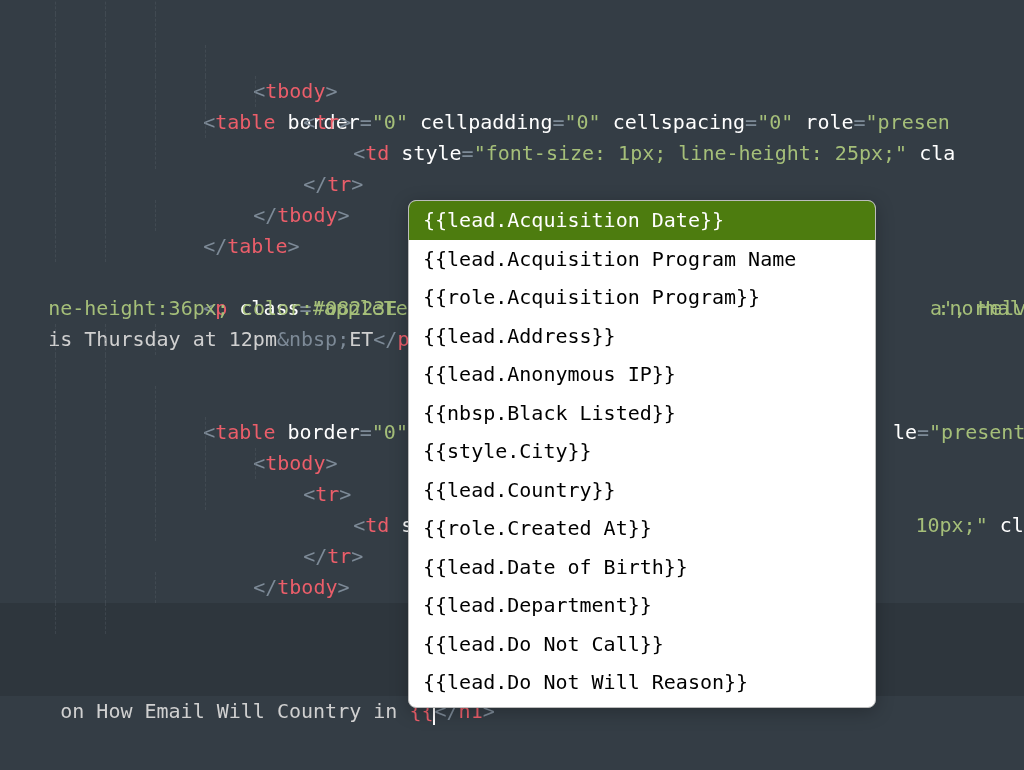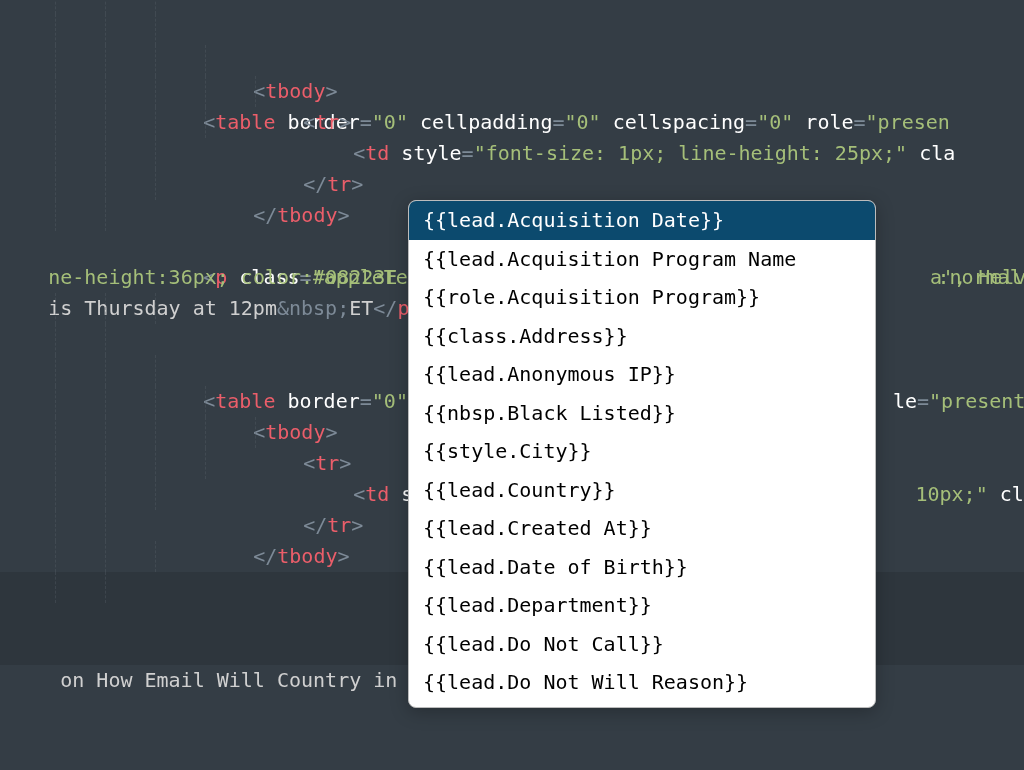--- a/index.html
+++ b/index.html
@@ -67,21 +67,21 @@
   }
   .popup-item {
     height: 38.5px;
     line-height: 38.5px;
     padding: 0 14px;
     white-space: nowrap;
     overflow: hidden;
     cursor: default;
   }
   .popup-item.selected {
-    background: #0c4a6e;
+    background: #4d7c0f;
     color: #fff;
   }
 </style>
 </head>
 <body>
 
 <div class="editor">
 
   <div class="line" style="margin-top:-17px">
     <span class="indent-guide" style="left:55px"></span>
@@ -108,20 +108,24 @@
   <div class="line">
     <span class="indent-guide" style="left:55px"></span><span class="indent-guide" style="left:105px"></span><span class="indent-guide" style="left:155px"></span><span class="indent-guide" style="left:205px"></span>
     <span style="padding-left:255px"></span><span class="punct">&lt;/</span><span class="tag">tr</span><span class="punct">&gt;</span>
   </div>
 
   <div class="line">
     <span class="indent-guide" style="left:55px"></span><span class="indent-guide" style="left:105px"></span><span class="indent-guide" style="left:155px"></span>
     <span style="padding-left:205px"></span><span class="punct">&lt;/</span><span class="tag">tbody</span><span class="punct">&gt;</span>
   </div>
 
+  <div class="line">
+    <span class="indent-guide" style="left:55px"></span><span class="indent-guide" style="left:105px"></span>
+    <span style="padding-left:155px"></span><span class="punct">&lt;/</span><span class="tag">table</span><span class="punct">&gt;</span>
+  </div>
 
   <div class="line"><span class="indent-guide" style="left:55px"></span><span class="indent-guide" style="left:105px"></span><span class="indent-guide" style="left:155px"></span></div>
 
   <div class="line">
     <span class="indent-guide" style="left:55px"></span><span class="indent-guide" style="left:105px"></span>
     <span style="padding-left:155px"></span><span class="punct">&lt;</span><span class="tag">p</span> <span class="attr">class</span><span class="punct">=</span><span class="str">"<span>appleTex</span></span><span style="display:inline-block;width:510px"></span><span class="str">a'</span><span class="str">, </span><span class="str">Helvet</span>
   </div>
 
   <div class="line">
     <span class="str"><span>ne-height:</span><span>36px</span><span>; color:</span><span>#08223E</span></span><span style="display:inline-block;width:540px"></span><span class="str">:normal; t</span>
@@ -182,23 +186,23 @@
   <div class="line cursor-line">
     <span class="text"> on How Email Will Country in </span><span class="tag">{{</span><span class="cursor"></span><span class="punct">&lt;/</span><span class="tag">h1</span><span class="punct">&gt;</span>
   </div>
 
 </div>
 
 <div class="popup">
   <div class="popup-item selected">{{lead.Acquisition Date}}</div>
   <div class="popup-item">{{lead.Acquisition Program Name</div>
   <div class="popup-item">{{role.Acquisition Program}}</div>
-  <div class="popup-item">{{class.Address}}</div>
+  <div class="popup-item">{{lead.Address}}</div>
   <div class="popup-item">{{lead.Anonymous IP}}</div>
   <div class="popup-item">{{nbsp.Black Listed}}</div>
   <div class="popup-item">{{style.City}}</div>
   <div class="popup-item">{{lead.Country}}</div>
-  <div class="popup-item">{{lead.Created At}}</div>
+  <div class="popup-item">{{role.Created At}}</div>
   <div class="popup-item">{{lead.Date of Birth}}</div>
   <div class="popup-item">{{lead.Department}}</div>
   <div class="popup-item">{{lead.Do Not Call}}</div>
   <div class="popup-item">{{lead.Do Not Will Reason}}</div>
 </div>
 
 </body></html>

